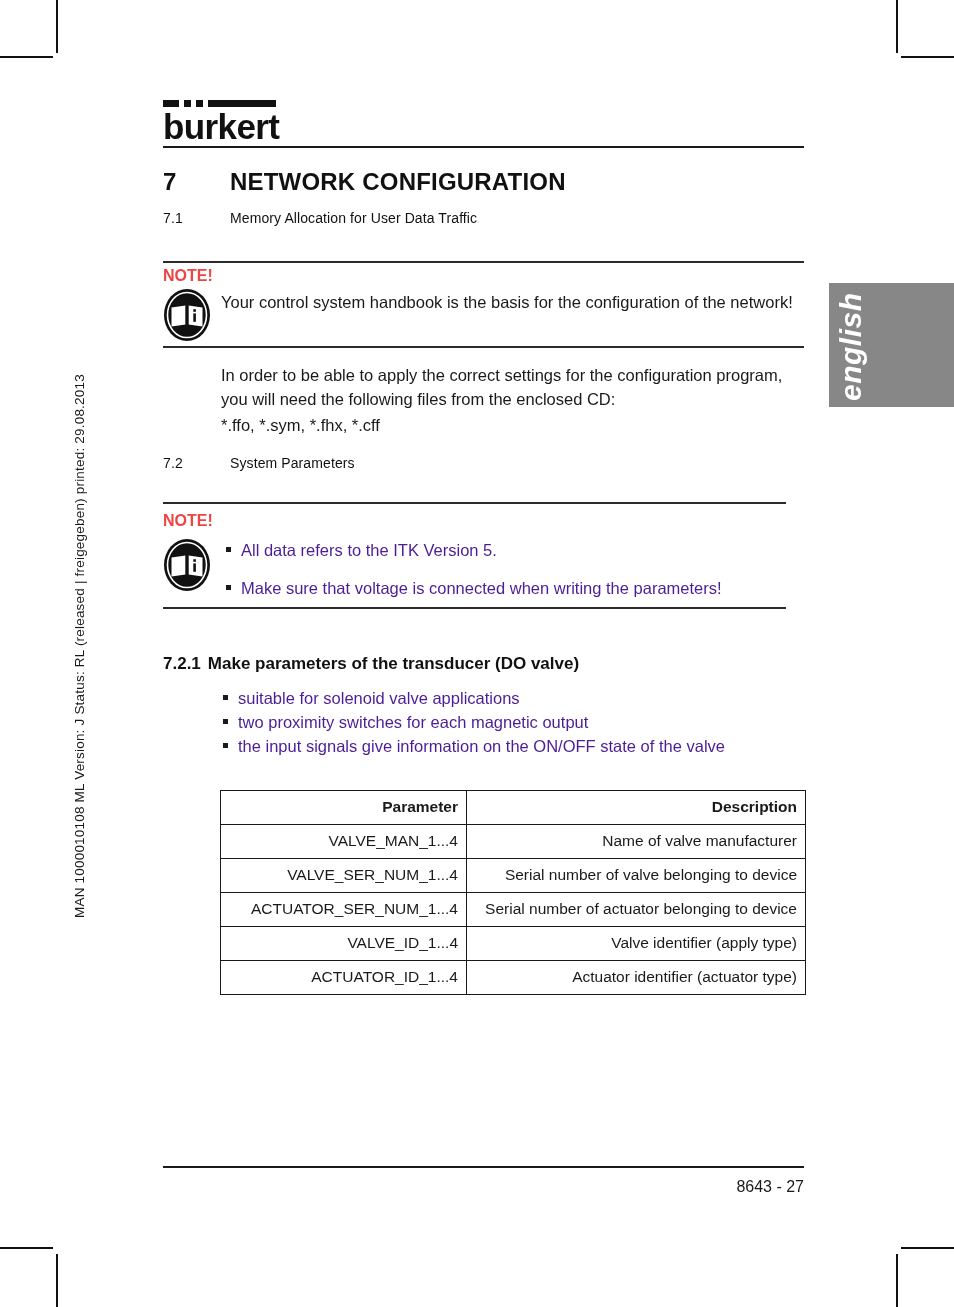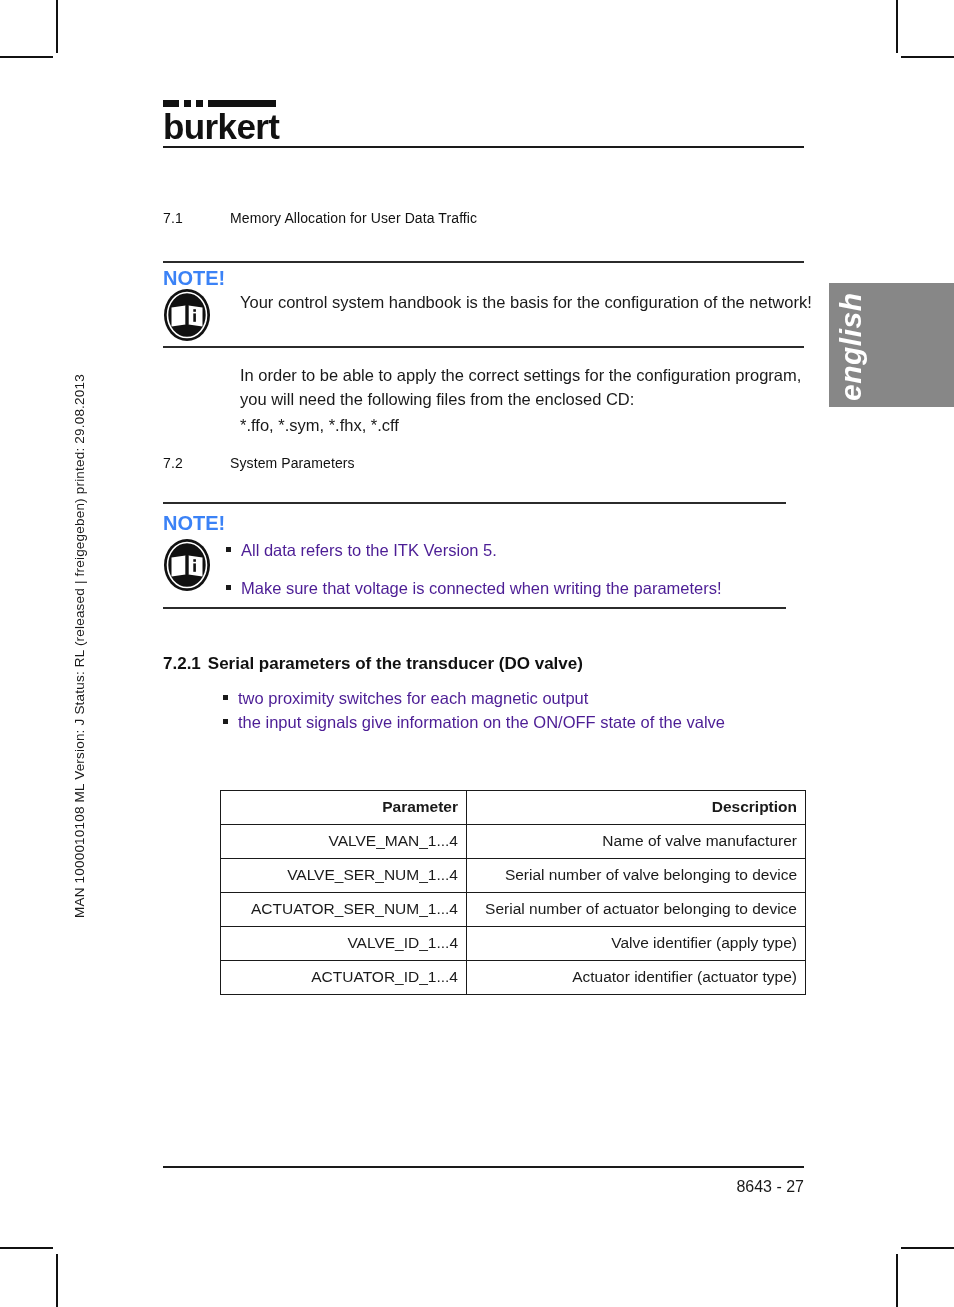--- a/index.html
+++ b/index.html
@@ -149,39 +149,38 @@
   .sec-num {
     display: inline-block;
   }
   h1.sec .sec-num { width: 67px; }
   h2.sec .sec-num { width: 67px; }
   h3.sec .sec-num { margin-right: 7px; }
 
   .note-label {
     position: absolute;
     left: 163px;
-    font-size: 20px;
-    font-weight: bold;
-    color: #3b82f6;
+    font-size: 16px;
+    font-weight: bold;
+    color: #ef4444;
   }
 
   
   .note-icon {
     position: absolute;
     width: 48px;
     height: 54px;
   }
 
   .para {
     position: absolute;
     left: 221px;
     font-size: 16.5px;
     line-height: 24px;
     color: #1a1a1a;
-    margin-left: 19px;
   }
 
   .bullet-list {
     position: absolute;
     margin: 0;
     padding: 0;
     list-style: none;
   }
   .bullet-list li {
     position: relative;
@@ -272,20 +271,23 @@
       <span class="seg s1"></span>
       <span class="seg s2"></span>
       <span class="seg s3"></span>
       <span class="seg s4"></span>
     </div>
     <div class="logo-word">burkert</div>
   </div>
 
   <div class="rule" style="top:146px;"></div>
 
+  <h1 class="sec" style="top:168px;">
+    <span class="sec-num">7</span><span>NETWORK CONFIGURATION</span>
+  </h1>
 
   <h2 class="sec" style="top:210px;">
     <span class="sec-num">7.1</span><span>Memory Allocation for User Data Traffic</span>
   </h2>
 
   <div class="rule thin" style="top:261px;"></div>
   <div class="note-label" style="top:267px;">NOTE!</div>
 
   <div class="note-icon" style="left:163px; top:288px;">
     <svg viewBox="0 0 48 54" width="48" height="54" aria-hidden="true">
@@ -327,24 +329,25 @@
   </div>
 
   <ul class="bullet-list note-bullets" style="top:538px; width:580px;">
     <li>All data refers to the ITK Version 5.</li>
     <li>Make sure that voltage is connected when writing the parameters!</li>
   </ul>
 
   <div class="rule thin" style="top:607px; width:623px;"></div>
 
   <h3 class="sec" style="top:654px;">
-    <span class="sec-num">7.2.1</span><span>Serial parameters of the transducer (DO valve)</span>
+    <span class="sec-num">7.2.1</span><span>Make parameters of the transducer (DO valve)</span>
   </h3>
 
   <ul class="bullet-list feature-bullets" style="top:686px; width:580px;">
+    <li>suitable for solenoid valve applications</li>
     <li>two proximity switches for each magnetic output</li>
     <li>the input signals give information on the ON/OFF state of the valve</li>
   </ul>
 
   <table class="params">
     <colgroup>
         <col class="c1">
         <col class="c2">
       </colgroup>
     <thead>

